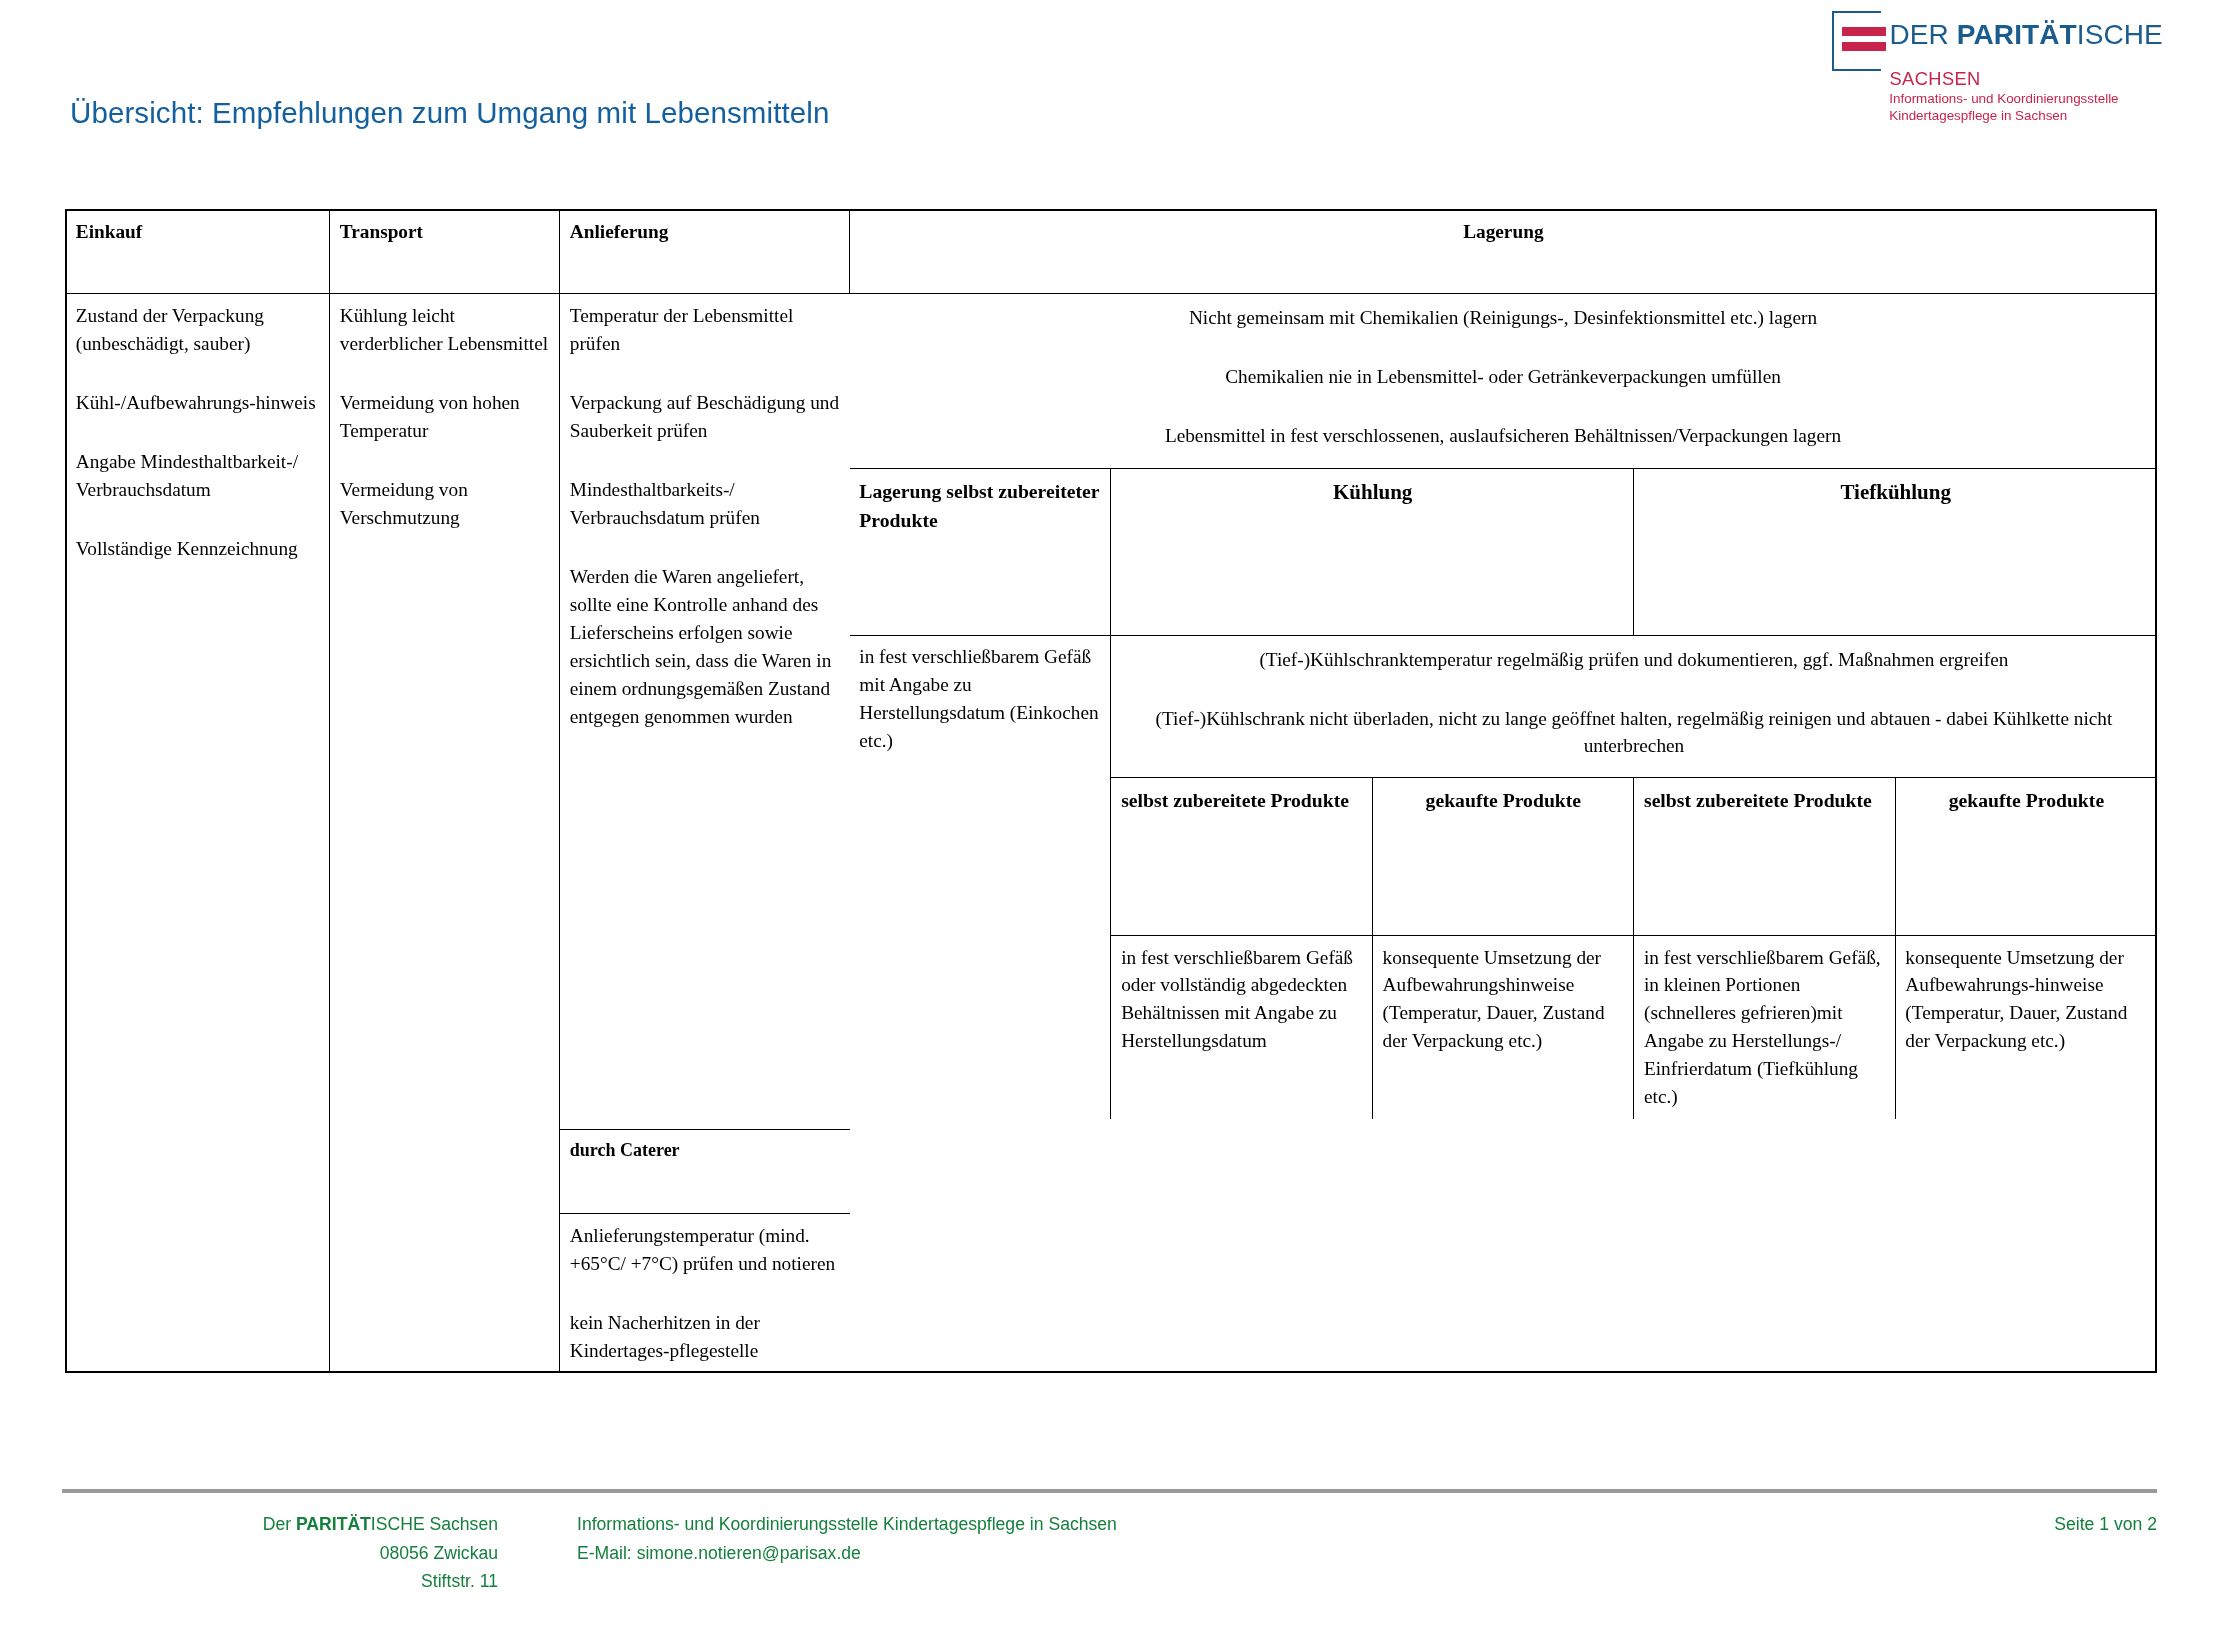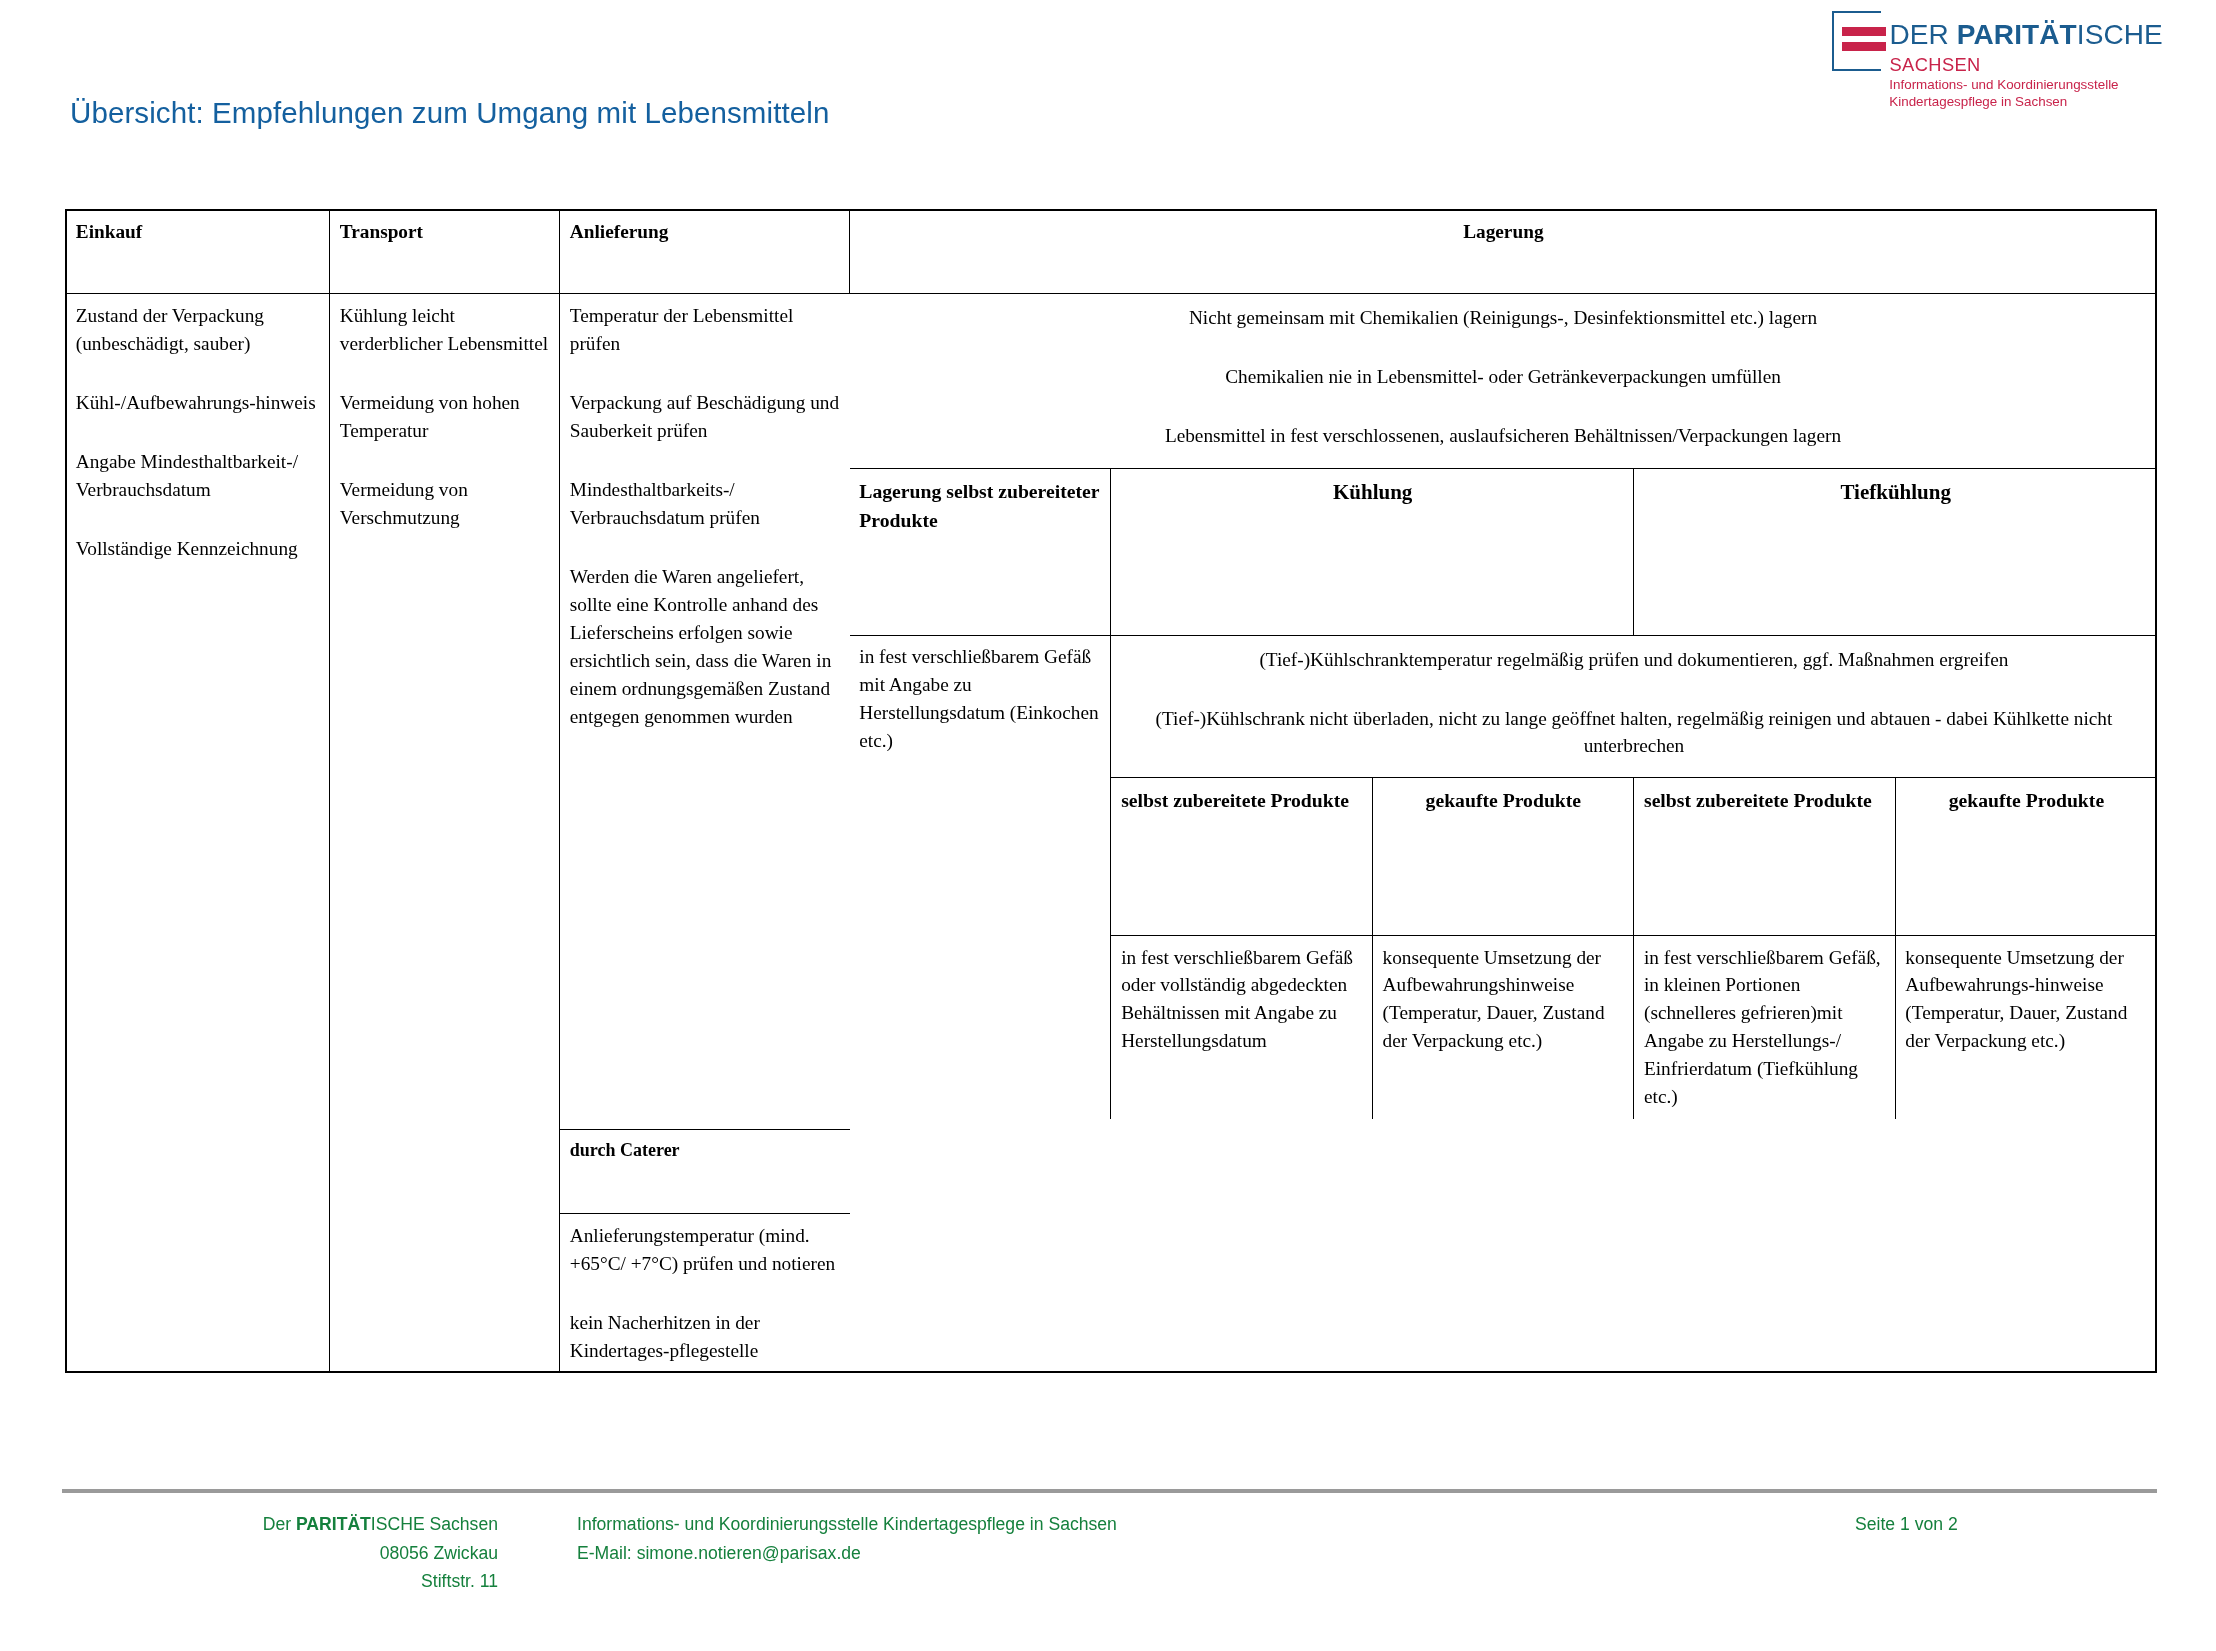--- a/index.html
+++ b/index.html
@@ -66,21 +66,21 @@
     white-space: nowrap;
     line-height: 1.02;
   }
   .logo-line1 b { font-weight: 700; }
   .logo-line1 span.thin { font-weight: 400; }
   .logo-line2 {
     font-size: 18.3px;
     color: #c8234a;
     letter-spacing: 0.4px;
     line-height: 1.15;
-    margin-top: 4px;
+    margin-top: 18px;
   }
   .logo-sub {
     color: #c8234a;
     font-size: 13.4px;
     line-height: 1.28;
     margin-top: 1.4px;
     padding-left: 59px;
   }
 
   
@@ -160,21 +160,21 @@
     left: 62px;
     top: 1510px;
     width: 2095px;
     color: #15803d;
     font-size: 17.6px;
     line-height: 1.63;
     display: flex;
   }
   .f-col-a { width: 436px; text-align: right; }
   .f-col-b { flex: 1; padding-left: 79px; }
-  .f-col-c { width: 302px; }
+  .f-col-c { width: 302px; text-align: right; }
   .f-col-a b { font-weight: 700; }
 </style>
 </head>
 <body>
 
 <div class="logo-block">
   <div class="logo-top">
     <div class="logo-mark">
       <div class="logo-bracket"></div>
       <div class="logo-bars">

